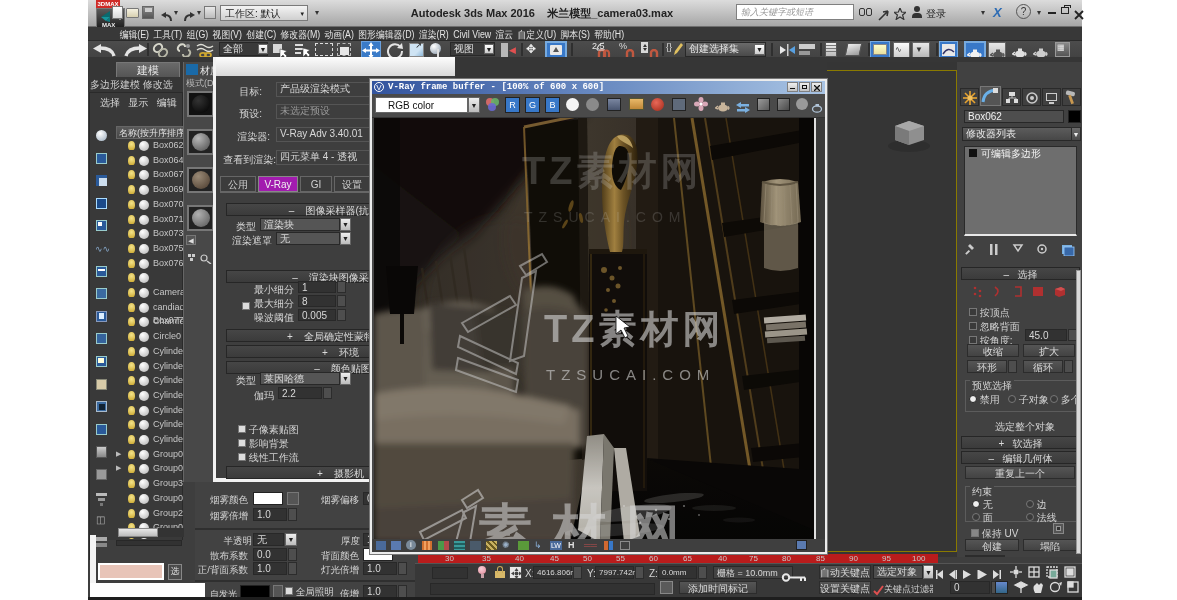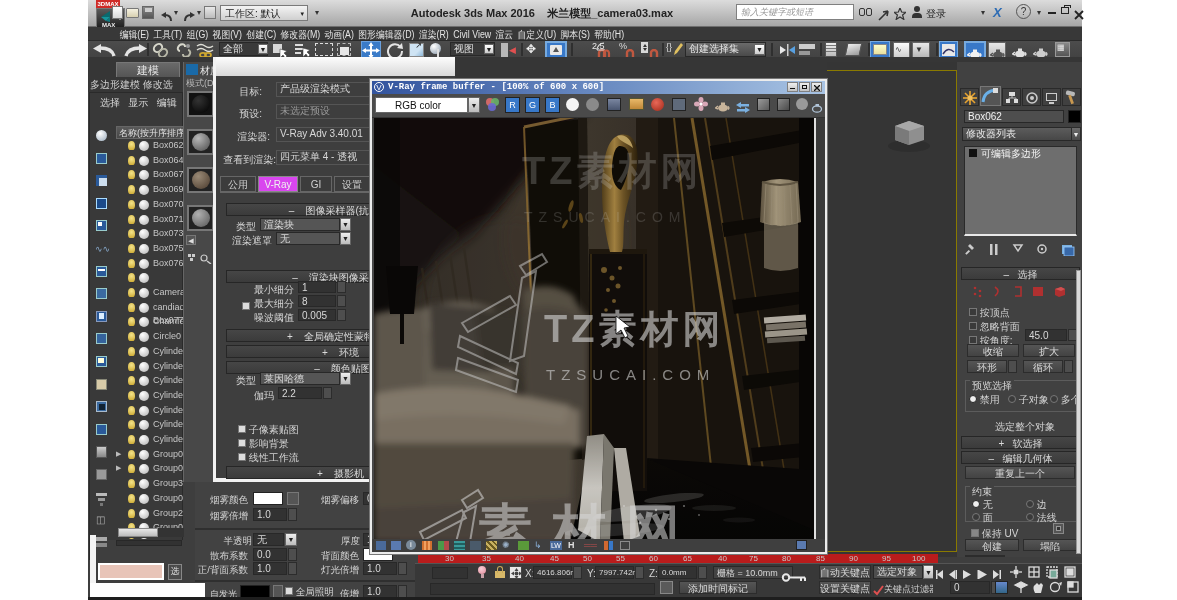--- a/index.html
+++ b/index.html
@@ -686,21 +686,21 @@
   <div class="a fld" style="left:60px;top:25px;width:179px;height:15px;border-color:#555;background:#3e3e3e;">产品级渲染模式</div>
   <div class="a lblr" style="left:8px;top:50px;width:38px;">预设:</div>
   <div class="a fld" style="left:60px;top:47px;width:179px;height:15px;border-color:#555;background:#3e3e3e;color:#9a9a9a;">未选定预设</div>
   <div class="a lblr" style="left:8px;top:73px;width:46px;">渲染器:</div>
   <div class="a fld" style="left:60px;top:70px;width:179px;height:15px;border-color:#555;background:#3e3e3e;">V-Ray Adv 3.40.01</div>
   <div class="a lblr" style="left:2px;top:96px;width:58px;">查看到渲染:</div>
   <div class="a fld" style="left:60px;top:93px;width:179px;height:15px;border-color:#555;background:#3e3e3e;">四元菜单 4 - 透视</div>
 
   <div class="a" style="left:4px;top:119px;width:235px;height:17px;border-bottom:1px solid #666;">
     <span style="position:absolute;left:0;top:0;width:36px;height:16px;background:#3c3c3c;border:1px solid #666;color:#d0d0d0;font-size:10px;text-align:center;line-height:15px;">公用</span>
-    <span style="position:absolute;left:38px;top:0;width:40px;height:16px;background:#d946ef;border:1px solid #888;color:#f0f0f0;font-size:10px;text-align:center;line-height:15px;">V-Ray</span>
+    <span style="position:absolute;left:38px;top:0;width:40px;height:16px;background:#a21caf;border:1px solid #888;color:#f0f0f0;font-size:10px;text-align:center;line-height:15px;">V-Ray</span>
     <span style="position:absolute;left:80px;top:0;width:32px;height:16px;background:#3c3c3c;border:1px solid #666;color:#d0d0d0;font-size:10px;text-align:center;line-height:15px;">GI</span>
     <span style="position:absolute;left:114px;top:0;width:36px;height:16px;background:#3c3c3c;border:1px solid #666;color:#d0d0d0;font-size:10px;text-align:center;line-height:15px;">设置</span>
   </div>
   <div class="a roll" style="left:10px;top:146px;width:229px;height:13px;">–&nbsp;&nbsp;&nbsp;&nbsp;图像采样器(抗锯齿)</div>
   <div class="a lblr" style="left:4px;top:163px;width:36px;">类型</div>
   <div class="a fld" style="left:44px;top:161px;width:80px;height:13px;background:#555;">渲染块</div>
   <div class="a" style="left:124px;top:161px;width:11px;height:13px;background:linear-gradient(#eee,#bbb);border:1px solid #666;color:#222;font-size:7px;text-align:center;line-height:12px;">▼</div>
   <div class="a lblr" style="left:4px;top:177px;width:52px;">渲染遮罩</div>
   <div class="a fld" style="left:60px;top:175px;width:64px;height:13px;background:#555;">无</div>
   <div class="a" style="left:124px;top:175px;width:11px;height:13px;background:linear-gradient(#eee,#bbb);border:1px solid #666;color:#222;font-size:7px;text-align:center;line-height:12px;">▼</div>
@@ -867,21 +867,21 @@
           <i style="position:absolute;left:2px;top:2px;width:5px;height:4px;border:1px solid #111;"></i>
         </span>
         <span style="position:absolute;right:3px;top:1px;width:11px;height:10px;background:linear-gradient(#efefef,#c2c2c2);border:1px solid #808080;">
           <svg style="position:absolute;left:1.5px;top:1.5px;" width="6" height="6">
             <path d="M0 0 L6 6 M6 0 L0 6" stroke="#111" stroke-width="1.3"></path>
           </svg>
         </span>
   </div>
 
   <div class="a" style="left:0;top:13px;width:453px;height:24px;background:#4a4a4a;border-bottom:1px solid #333;">
-    <div class="a" style="left:3px;top:3px;width:93px;height:16px;background:#fff;border:1px solid #666;color:#111;font-size:10px;line-height:15px;padding-left:19px;">RGB color</div>
+    <div class="a" style="left:3px;top:3px;width:93px;height:16px;background:#fff;border:1px solid #666;color:#111;font-size:10px;line-height:15px;padding-left:12px;">RGB color</div>
     <div class="a" style="left:96px;top:3px;width:12px;height:16px;background:linear-gradient(#eee,#bbb);border:1px solid #666;color:#222;font-size:7px;text-align:center;line-height:15px;">▼</div>
     <div class="a" style="left:114px;top:4px;width:14px;height:14px;">
           <span style="position:absolute;left:0;top:0;width:8px;height:8px;border-radius:50%;background:#d06868;"></span>
           <span style="position:absolute;left:5px;top:0;width:8px;height:8px;border-radius:50%;background:#68b068;opacity:.9;"></span>
           <span style="position:absolute;left:2px;top:5px;width:8px;height:8px;border-radius:50%;background:#6868d0;opacity:.9;"></span>
         </div>
     <div class="a" style="left:133px;top:3px;width:15px;height:16px;background:#3878c8;border:1px solid #222;color:#fff;font-size:9px;text-align:center;line-height:15px;">R</div>
     <div class="a" style="left:153px;top:3px;width:15px;height:16px;background:#3878c8;border:1px solid #222;color:#fff;font-size:9px;text-align:center;line-height:15px;">G</div>
     <div class="a" style="left:173px;top:3px;width:15px;height:16px;background:#3878c8;border:1px solid #222;color:#fff;font-size:9px;text-align:center;line-height:15px;">B</div>
     <div class="a" style="left:194px;top:4px;width:13px;height:13px;border-radius:50%;background:#f4f4f4;"></div>

